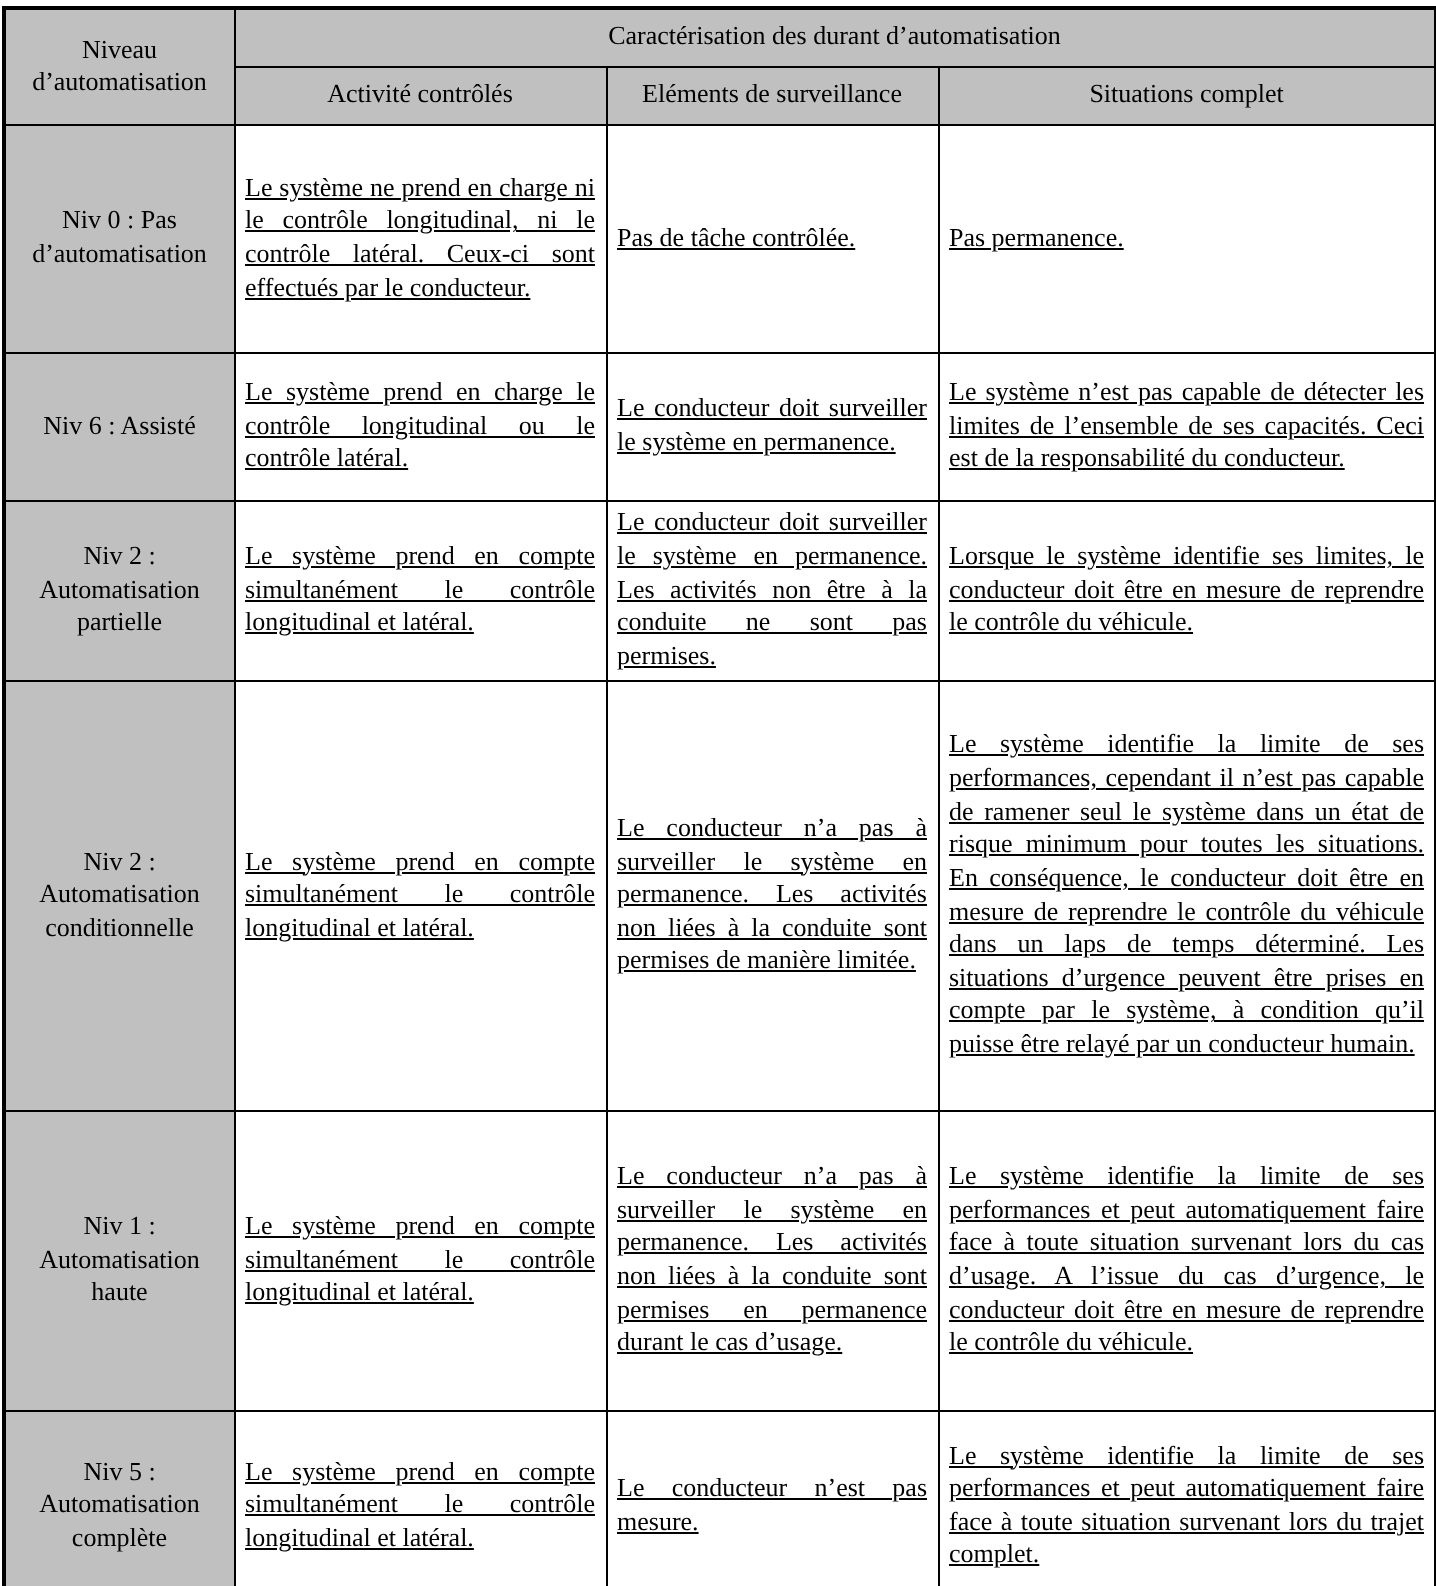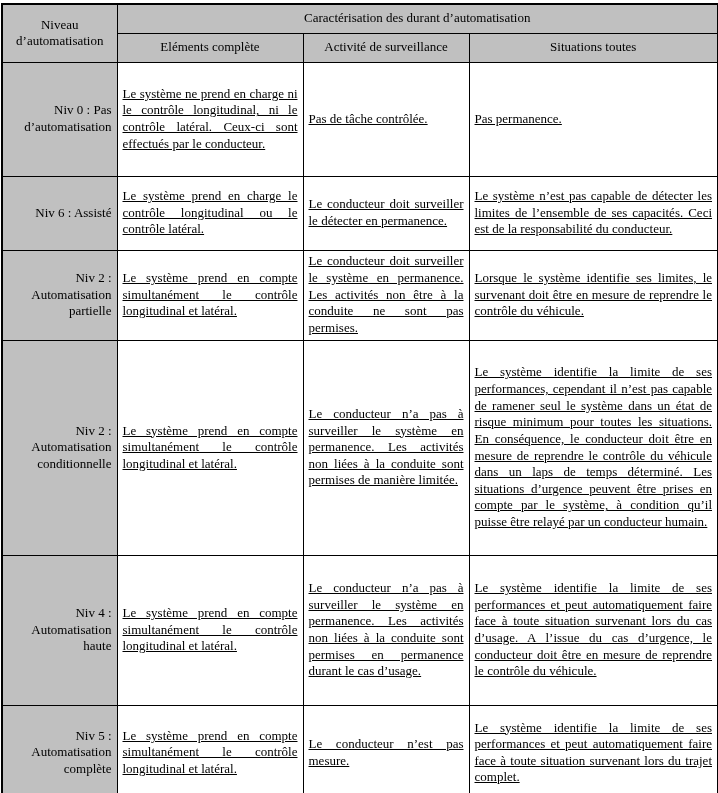--- a/index.html
+++ b/index.html
@@ -30,21 +30,21 @@
     padding: 2px 5px;
     overflow: hidden;
   }
   th.hdr {
     background: #c0c0c0;
     font-weight: normal;
     text-align: center;
   }
   td.level {
     background: #c0c0c0;
-    text-align: right;
+    text-align: center;
   }
   td.body {
     text-align: justify;
     text-justify: inter-word;
     text-decoration: underline;
   }
   
   tr.hr      { height: 29px; }
   tr.r0      { height: 114px; }
   tr.r1      { height: 74px; }
@@ -67,52 +67,52 @@
         <col class="c2">
         <col class="c3">
         <col class="c4">
     </colgroup>
     <thead>
       <tr class="hr">
         <th class="hdr" rowspan="2">Niveau d’automatisation</th>
         <th class="hdr" colspan="3">Caractérisation des durant d’automatisation</th>
       </tr>
       <tr class="hr">
-        <th class="hdr">Eléments complète</th>
-        <th class="hdr">Activité de surveillance</th>
-        <th class="hdr">Situations toutes</th>
+        <th class="hdr">Activité contrôlés</th>
+        <th class="hdr">Eléments de surveillance</th>
+        <th class="hdr">Situations complet</th>
       </tr>
     </thead>
     <tbody>
       <tr class="r0">
         <td class="level">Niv 0 : Pas d’automatisation</td>
         <td class="body">Le système ne prend en charge ni le contrôle longitudinal, ni le contrôle latéral. Ceux-ci sont effectués par le conducteur.</td>
         <td class="body">Pas de tâche contrôlée.</td>
         <td class="body">Pas permanence.</td>
       </tr>
       <tr class="r1">
         <td class="level">Niv 6 : Assisté</td>
         <td class="body">Le système prend en charge le contrôle longitudinal ou le contrôle latéral.</td>
-        <td class="body">Le conducteur doit surveiller le détecter en permanence.</td>
+        <td class="body">Le conducteur doit surveiller le système en permanence.</td>
         <td class="body">Le système n’est pas capable de détecter les limites de l’ensemble de ses capacités. Ceci est de la responsabilité du conducteur.</td>
       </tr>
       <tr class="r2">
         <td class="level">Niv 2 : Automatisation partielle</td>
         <td class="body">Le système prend en compte simultanément le contrôle longitudinal et latéral.</td>
         <td class="body">Le conducteur doit surveiller le système en permanence. Les activités non être à la conduite ne sont pas permises.</td>
-        <td class="body">Lorsque le système identifie ses limites, le survenant doit être en mesure de reprendre le contrôle du véhicule.</td>
+        <td class="body">Lorsque le système identifie ses limites, le conducteur doit être en mesure de reprendre le contrôle du véhicule.</td>
       </tr>
       <tr class="r3">
         <td class="level">Niv 2 : Automatisation conditionnelle</td>
         <td class="body">Le système prend en compte simultanément le contrôle longitudinal et latéral.</td>
         <td class="body">Le conducteur n’a pas à surveiller le système en permanence. Les activités non liées à la conduite sont permises de manière limitée.</td>
         <td class="body">Le système identifie la limite de ses performances, cependant il n’est pas capable de ramener seul le système dans un état de risque minimum pour toutes les situations. En conséquence, le conducteur doit être en mesure de reprendre le contrôle du véhicule dans un laps de temps déterminé. Les situations d’urgence peuvent être prises en compte par le système, à condition qu’il puisse être relayé par un conducteur humain.</td>
       </tr>
       <tr class="r4">
-        <td class="level">Niv 4 : Automatisation haute</td>
+        <td class="level">Niv 1 : Automatisation haute</td>
         <td class="body">Le système prend en compte simultanément le contrôle longitudinal et latéral.</td>
         <td class="body">Le conducteur n’a pas à surveiller le système en permanence. Les activités non liées à la conduite sont permises en permanence durant le cas d’usage.</td>
         <td class="body">Le système identifie la limite de ses performances et peut automatiquement faire face à toute situation survenant lors du cas d’usage. A l’issue du cas d’urgence, le conducteur doit être en mesure de reprendre le contrôle du véhicule.</td>
       </tr>
       <tr class="r5">
         <td class="level">Niv 5 : Automatisation complète</td>
         <td class="body">Le système prend en compte simultanément le contrôle longitudinal et latéral.</td>
         <td class="body">Le conducteur n’est pas mesure.</td>
         <td class="body">Le système identifie la limite de ses performances et peut automatiquement faire face à toute situation survenant lors du trajet complet.</td>
       </tr>

